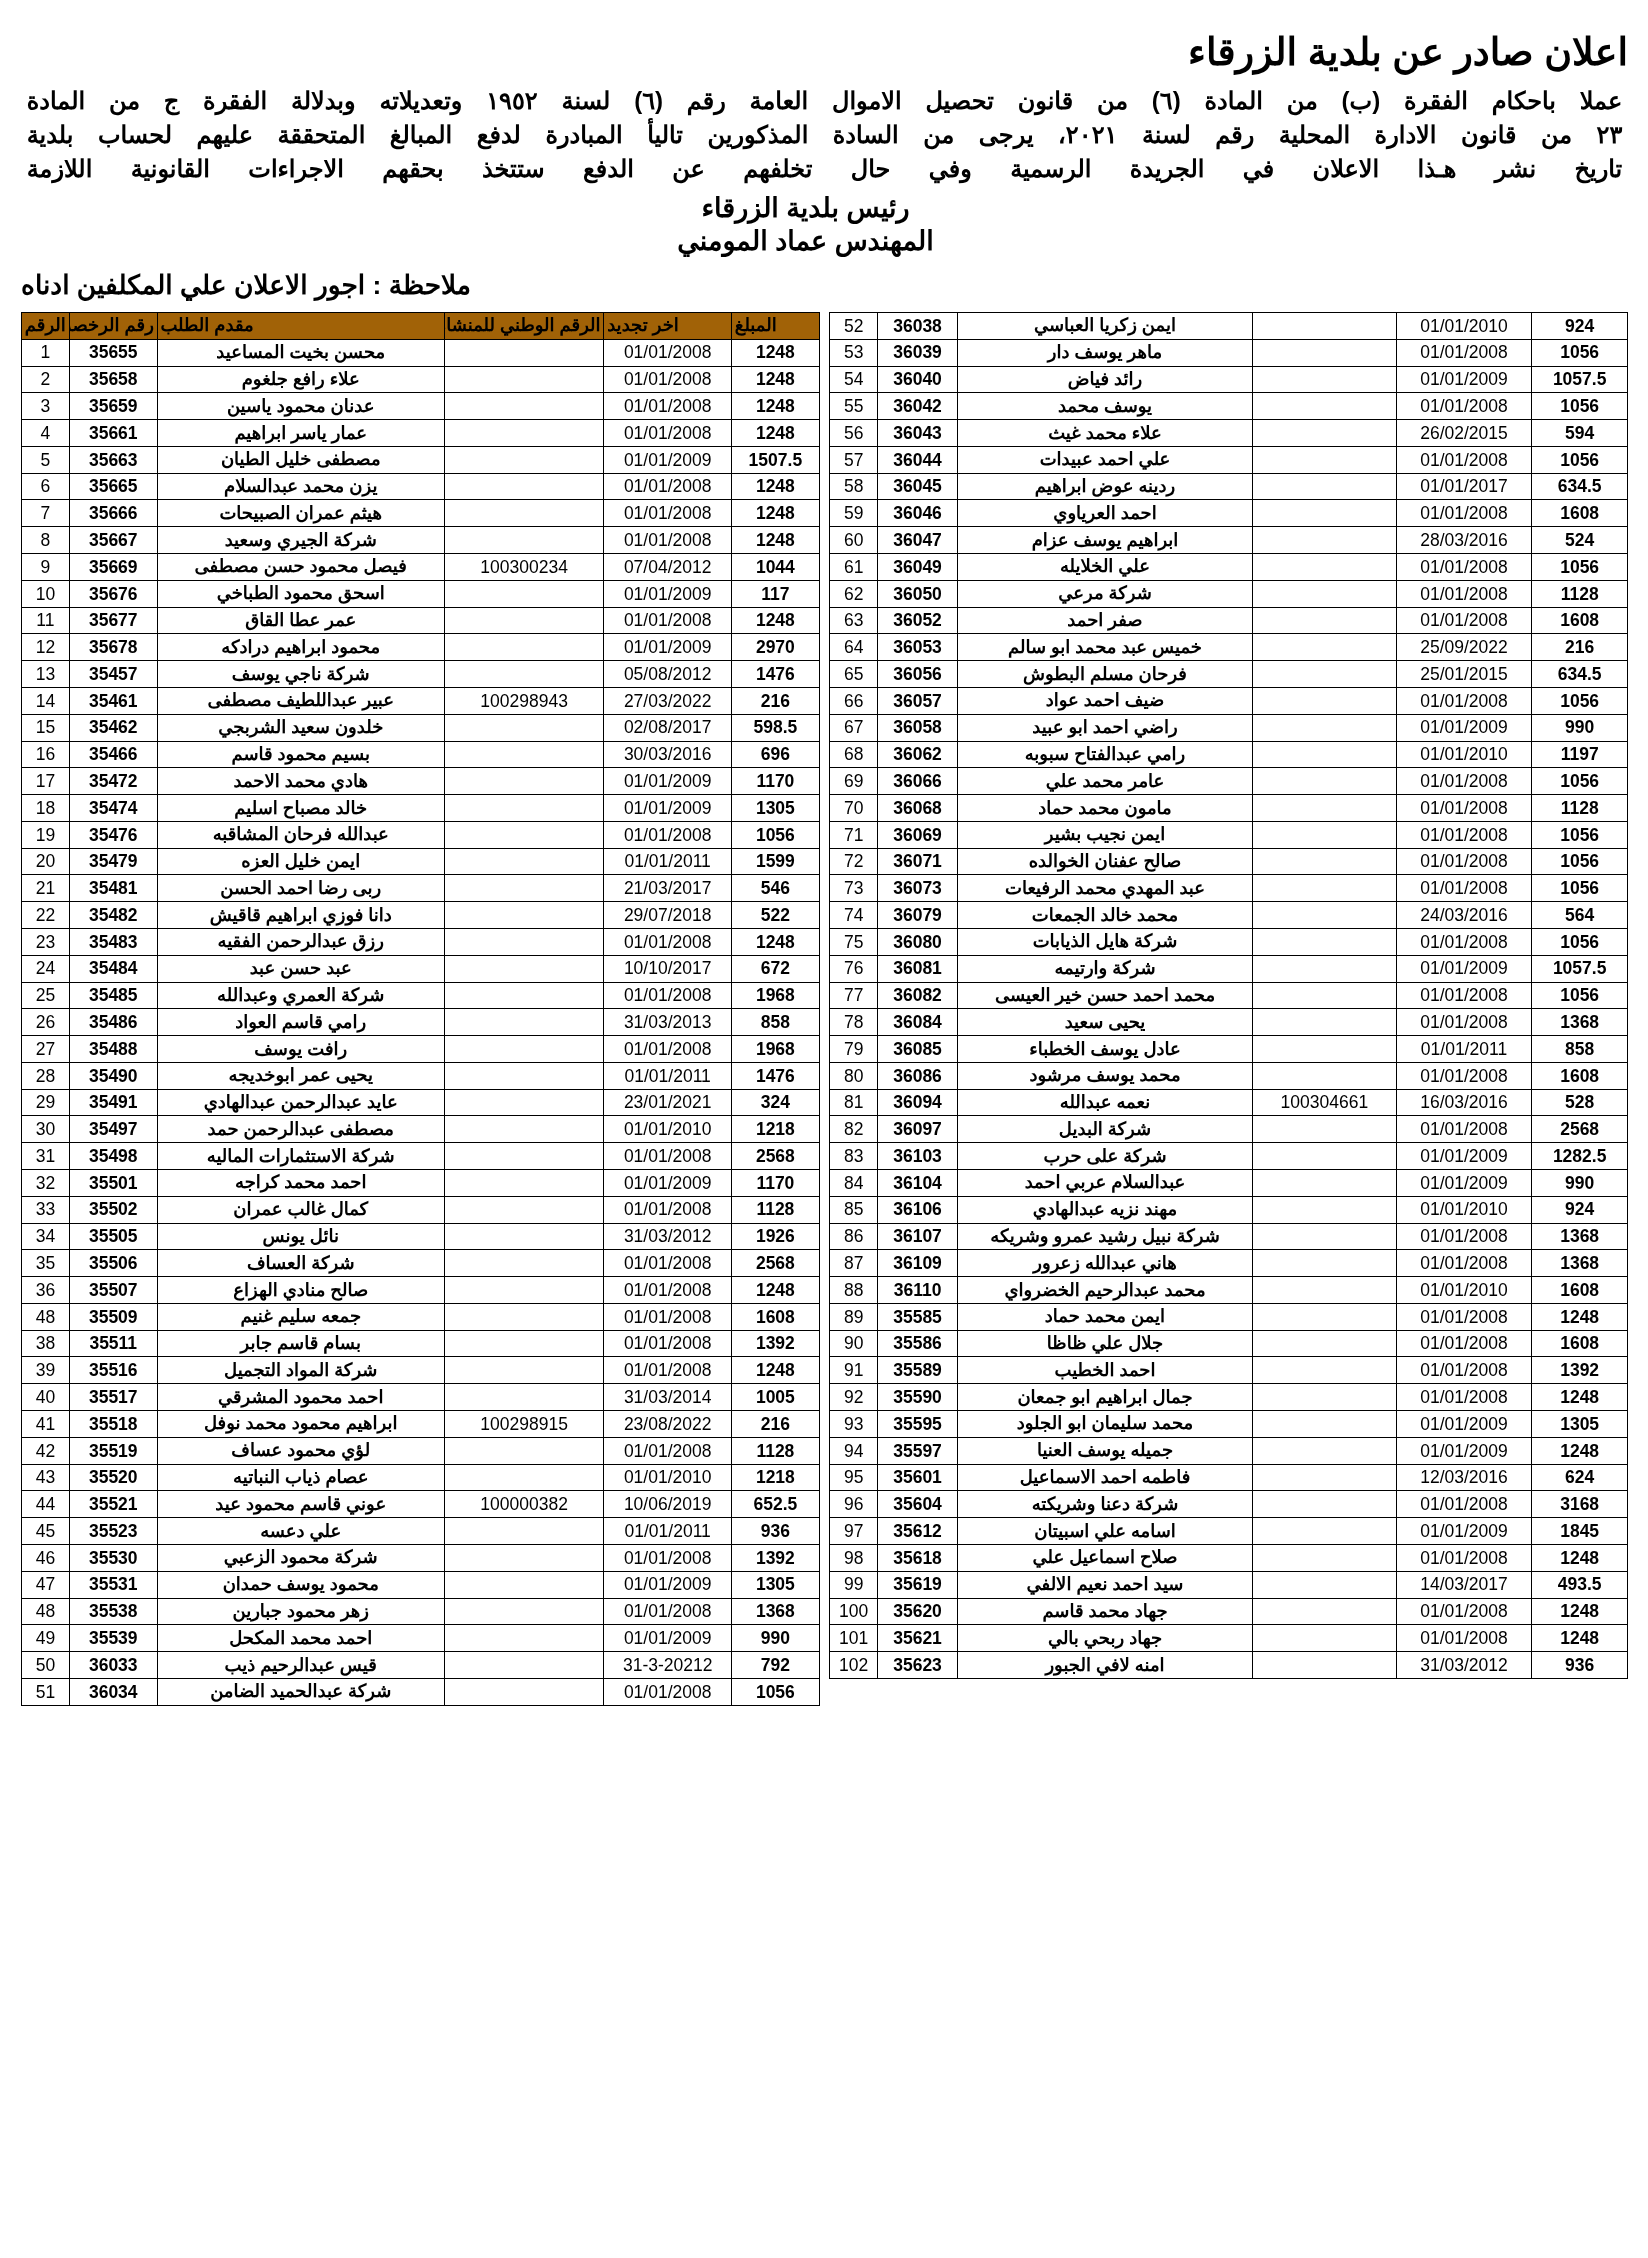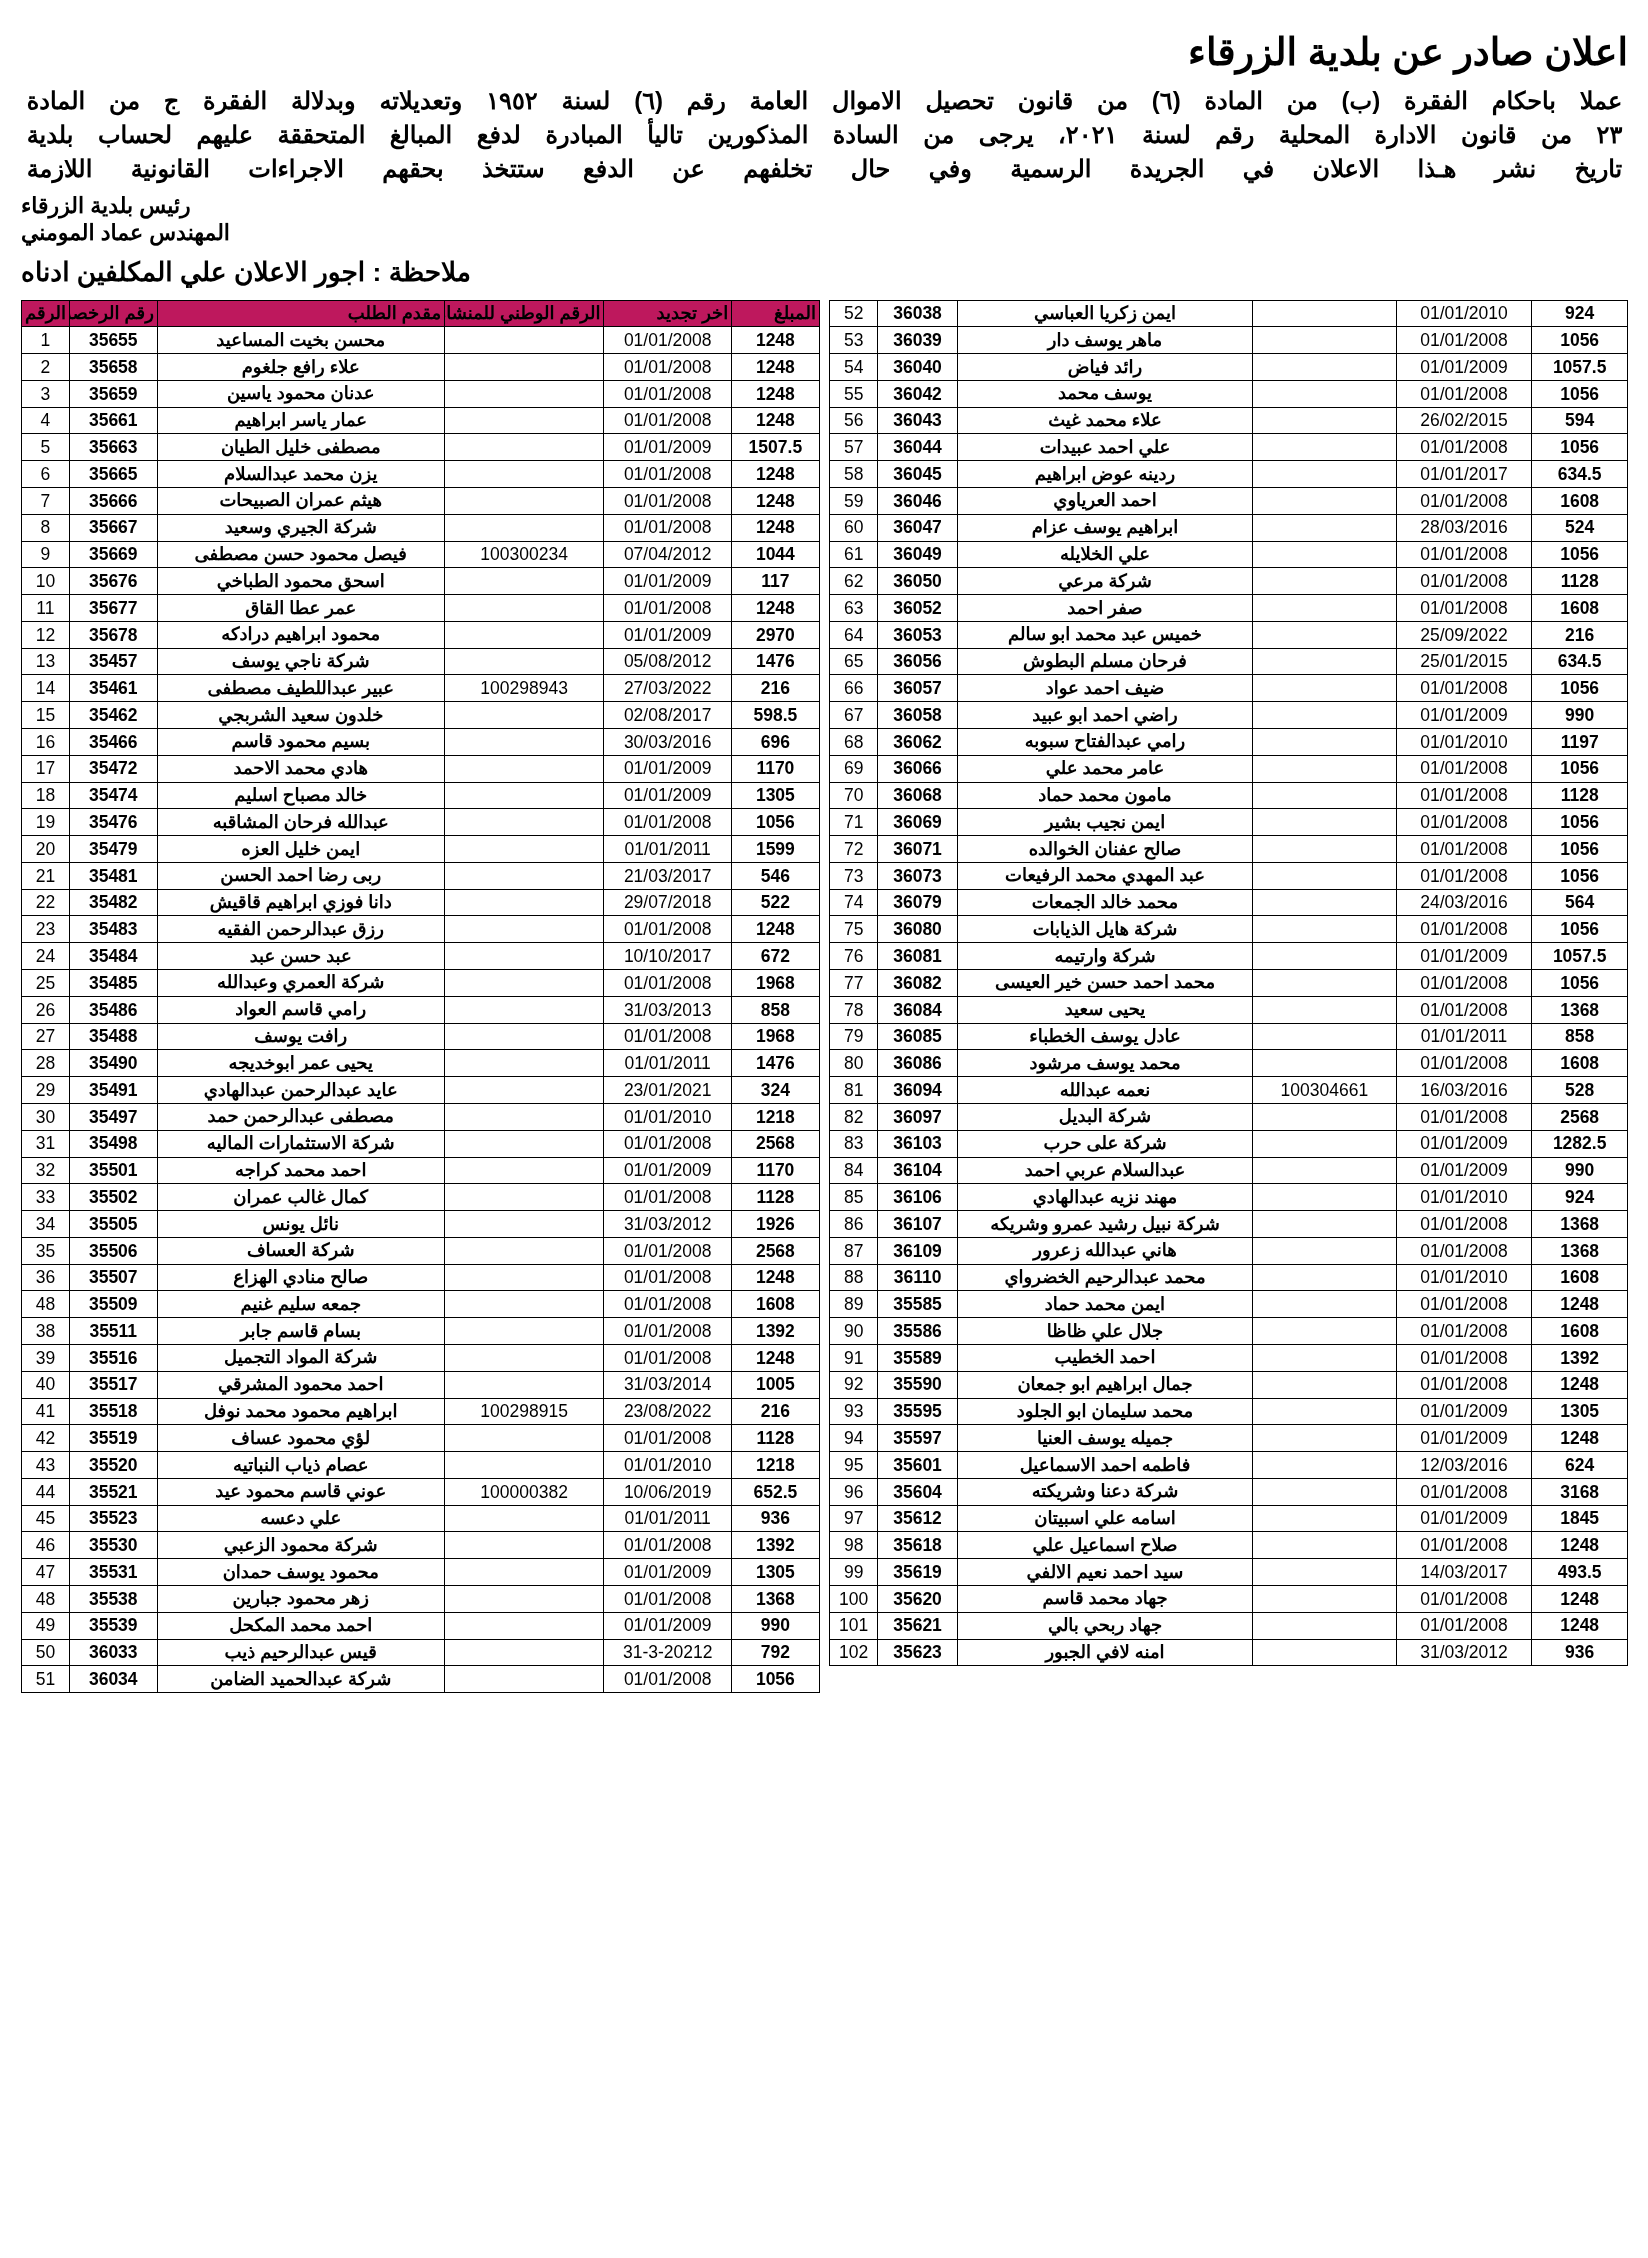--- a/index.html
+++ b/index.html
@@ -32,23 +32,23 @@
     font-weight: bold;
     line-height: 1.42;
     text-align: justify;
     text-align-last: justify;
     margin: 0 5.7px 3.8px 5.7px;
   }
   .signature {
     margin-top: 5.7px;
     margin-right: 0;
     margin-left: 0;
-    text-align: left;
+    text-align: center;
     padding-right: 38px;
-    font-size: 22px;
+    font-size: 27px;
     font-weight: bold;
     line-height: 1.25;
   }
   .signature div { display: block; }
   .note {
     text-align: left;
     font-size: 26.5px;
     font-weight: bold;
     margin: 9.5px 0 11.4px 0;
   }
@@ -72,22 +72,22 @@
     border: 0.9px solid #000;
     padding: 0.9px 2.8px;
     height: 24px;
     line-height: 1.05;
     white-space: nowrap;
     overflow: hidden;
   }
   table.data th {
     font-weight: bold;
     font-size: 18px;
-    background: #be185d;
-    text-align: right;
+    background: #a16207;
+    text-align: left;
   }
   td.c { text-align: center; }
   td.name { text-align: center; font-weight: bold; font-size: 18px; }
   td.num { text-align: center; font-weight: bold; }
   td.lic { text-align: center; font-weight: bold; }
   td.idx { text-align: center; }
   
   .colw-amount { width: 11%; }
   .colw-renew  { width: 16%; }
   .colw-natid  { width: 20%; }

